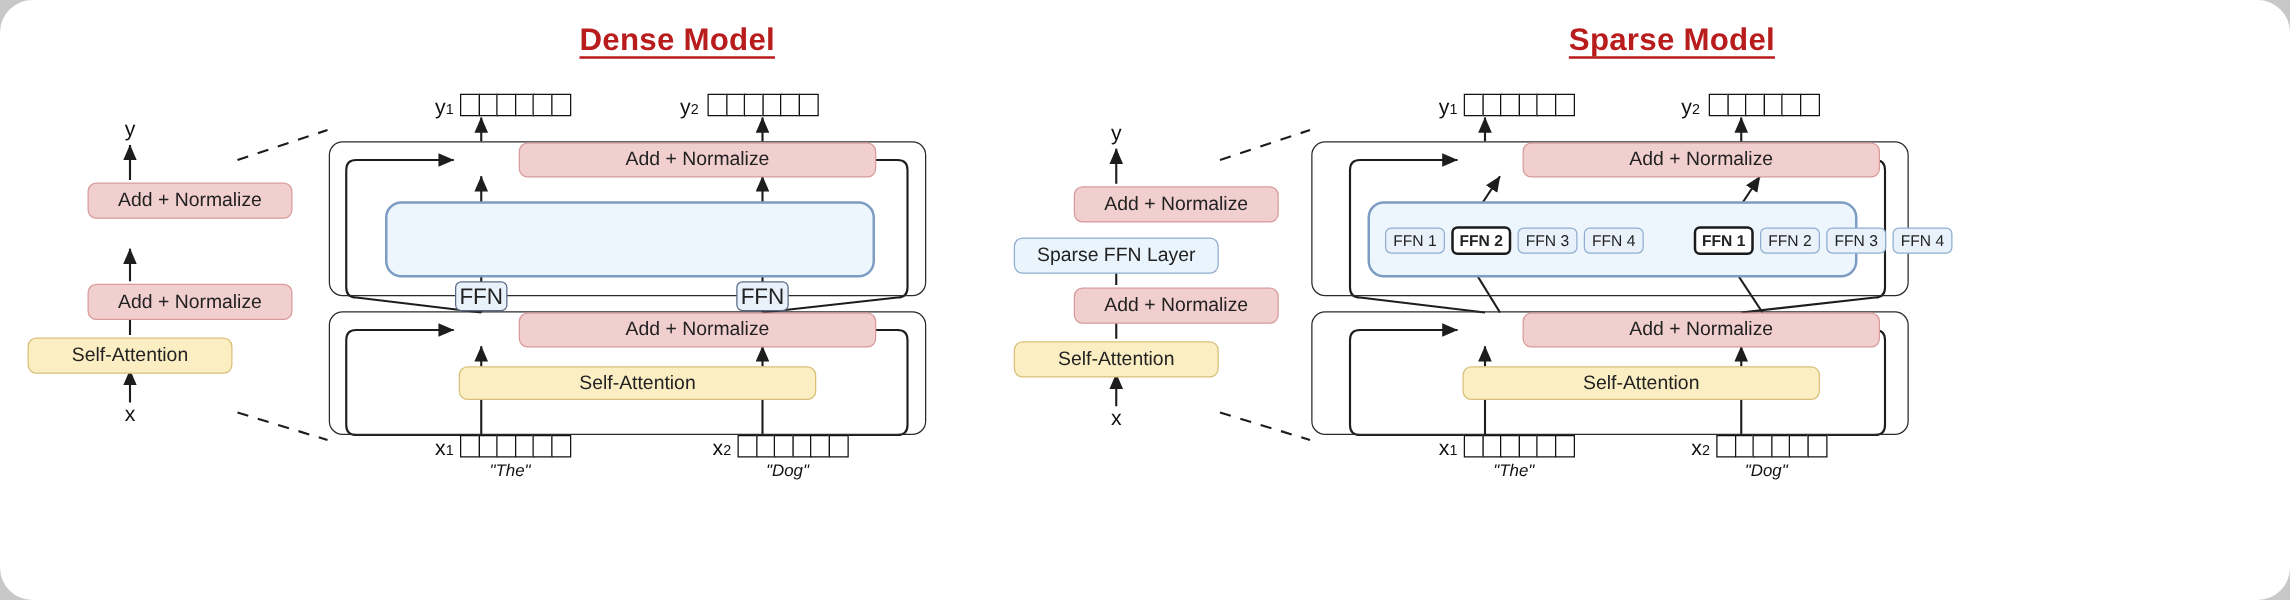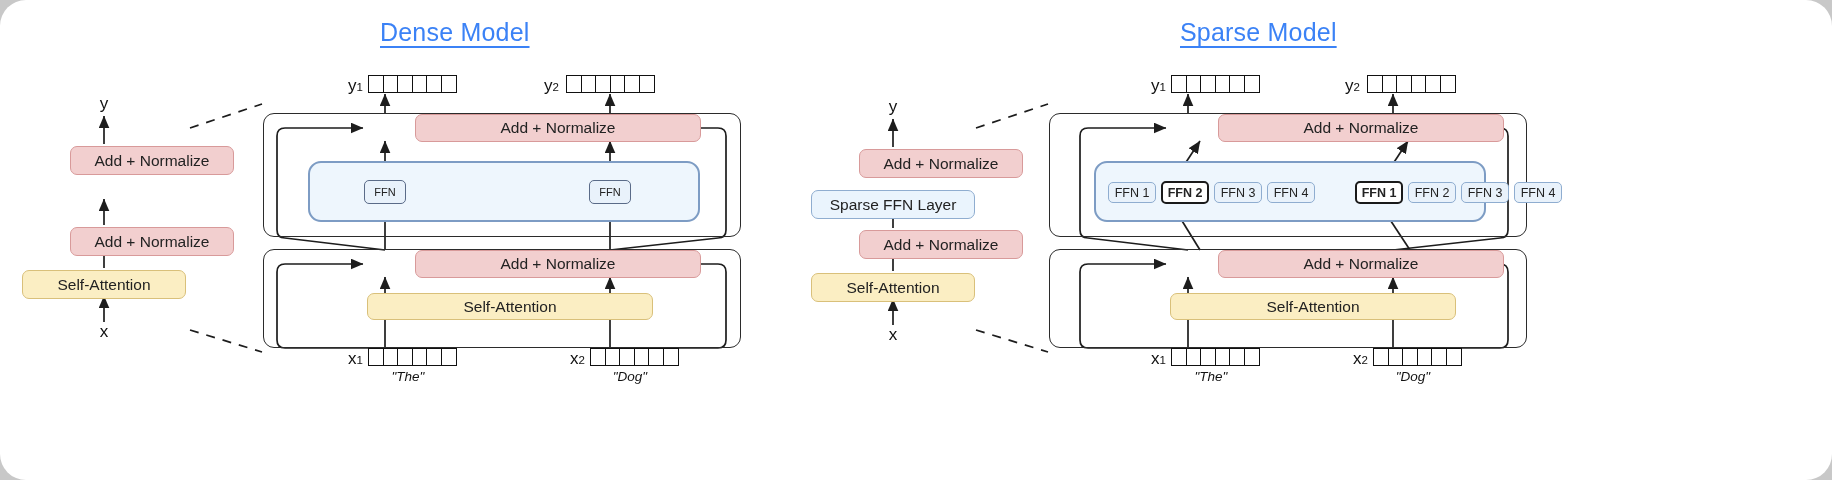--- a/index.html
+++ b/index.html
@@ -5,23 +5,23 @@
   html,body{margin:0;padding:0;background:#c8c8c8;}
   body{font-family:"Liberation Sans", sans-serif;}
   #page{
     position:relative;width:1832px;height:480px;
     background:#ffffff;border-radius:26px;overflow:hidden;
   }
   .abs{position:absolute;box-sizing:border-box;}
 
   
   .title{
-    font-size:25px;color:#3b82f6;text-align:left;
+    font-size:25px;color:#b91c1c;text-align:right;
     text-decoration:underline;text-underline-offset:5px;
-    letter-spacing:.2px;white-space:nowrap;
+    letter-spacing:.2px;white-space:nowrap;font-weight:bold;
   }
 
   
   .blk{
     display:flex;align-items:center;justify-content:center;
     border-radius:7px;border:1.3px solid;font-size:15.5px;color:#222;
     white-space:nowrap;
   }
   .blk.pink{background:#f2cfcf;border-color:#d89a9a;margin-left:48px;}
   .blk.blue{background:#eaf4fd;border-color:#8fadd0;}
@@ -38,22 +38,22 @@
   .ffn-chip{
     display:flex;align-items:center;justify-content:center;
     border-radius:5px;font-size:12.5px;color:#222;white-space:nowrap;
     background:#e9f2fb;border:1.2px solid #8fadd0;
   }
   .ffn-chip.active{
     background:#ffffff;border:2px solid #1a1a1a;font-weight:bold;
   }
   .ffn-small{
     display:flex;align-items:center;justify-content:center;
-    border-radius:5px;font-size:11px;color:#222;
-    background:#e9f2fb;border:1.3px solid #5a6b88;
+    border-radius:5px;font-size:18px;color:#222;
+    background:#e9f2fb;border:1.3px solid #5a6b88;margin-top:45px;
   }
 
   
   .vec{display:flex;}
   .vec .cell{
     width:16px;height:18px;border:1.5px solid #111;margin-left:-1.5px;
     background:#fff;box-sizing:border-box;
   }
   .vec .cell:first-child{margin-left:0;}
   .varlab{

